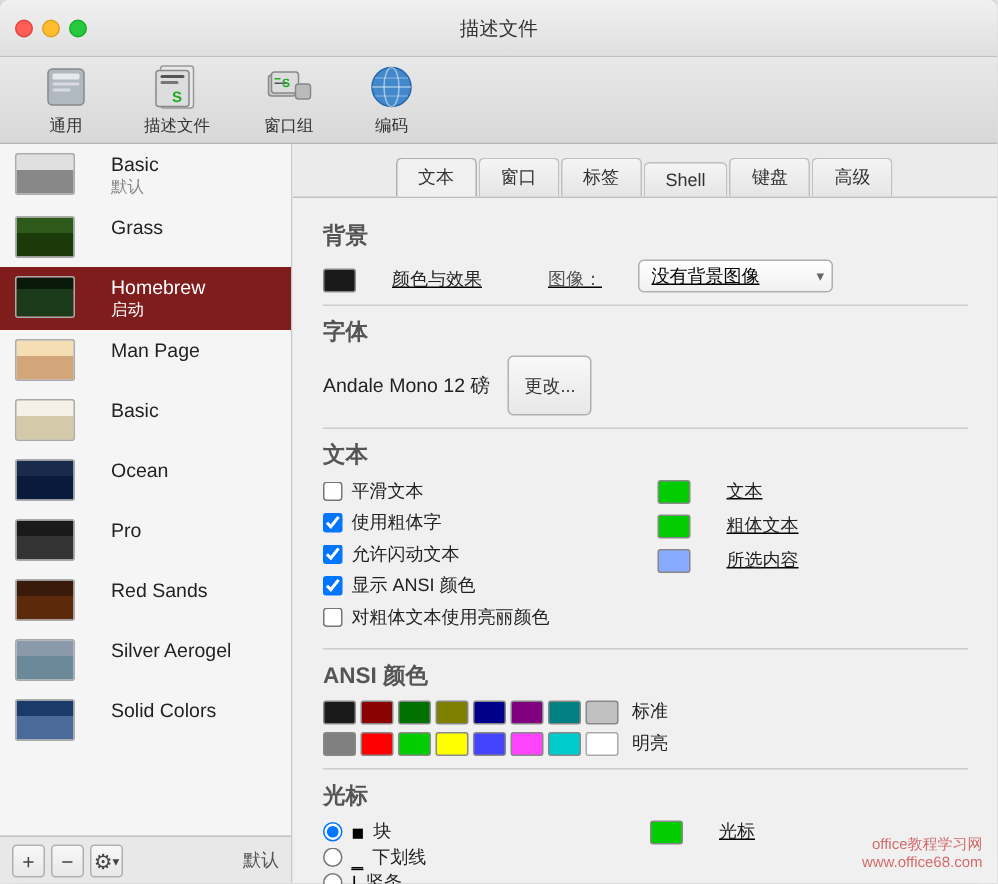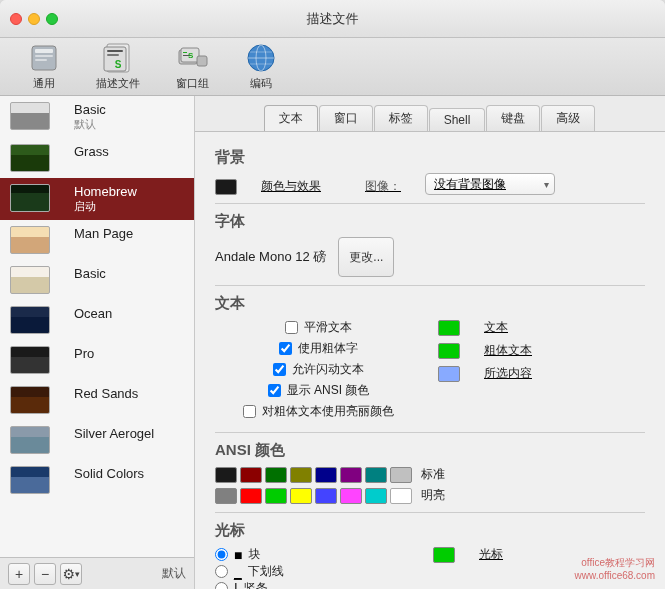--- a/index.html
+++ b/index.html
@@ -252,21 +252,20 @@
       font-size: 12px;
       padding: 0 10px;
       cursor: pointer;
       color: #333;
     }
     .checkbox-row {
       display: flex;
       align-items: center;
       gap: 6px;
       margin-bottom: 4px;
-      justify-content: center;
     }
     .checkbox-row input[type="checkbox"] {
       width: 13px;
       height: 13px;
       cursor: pointer;
     }
     .checkbox-label { font-size: 12px; color: #222; }
     .two-col {
       display: grid;
       grid-template-columns: 1fr 1fr;

